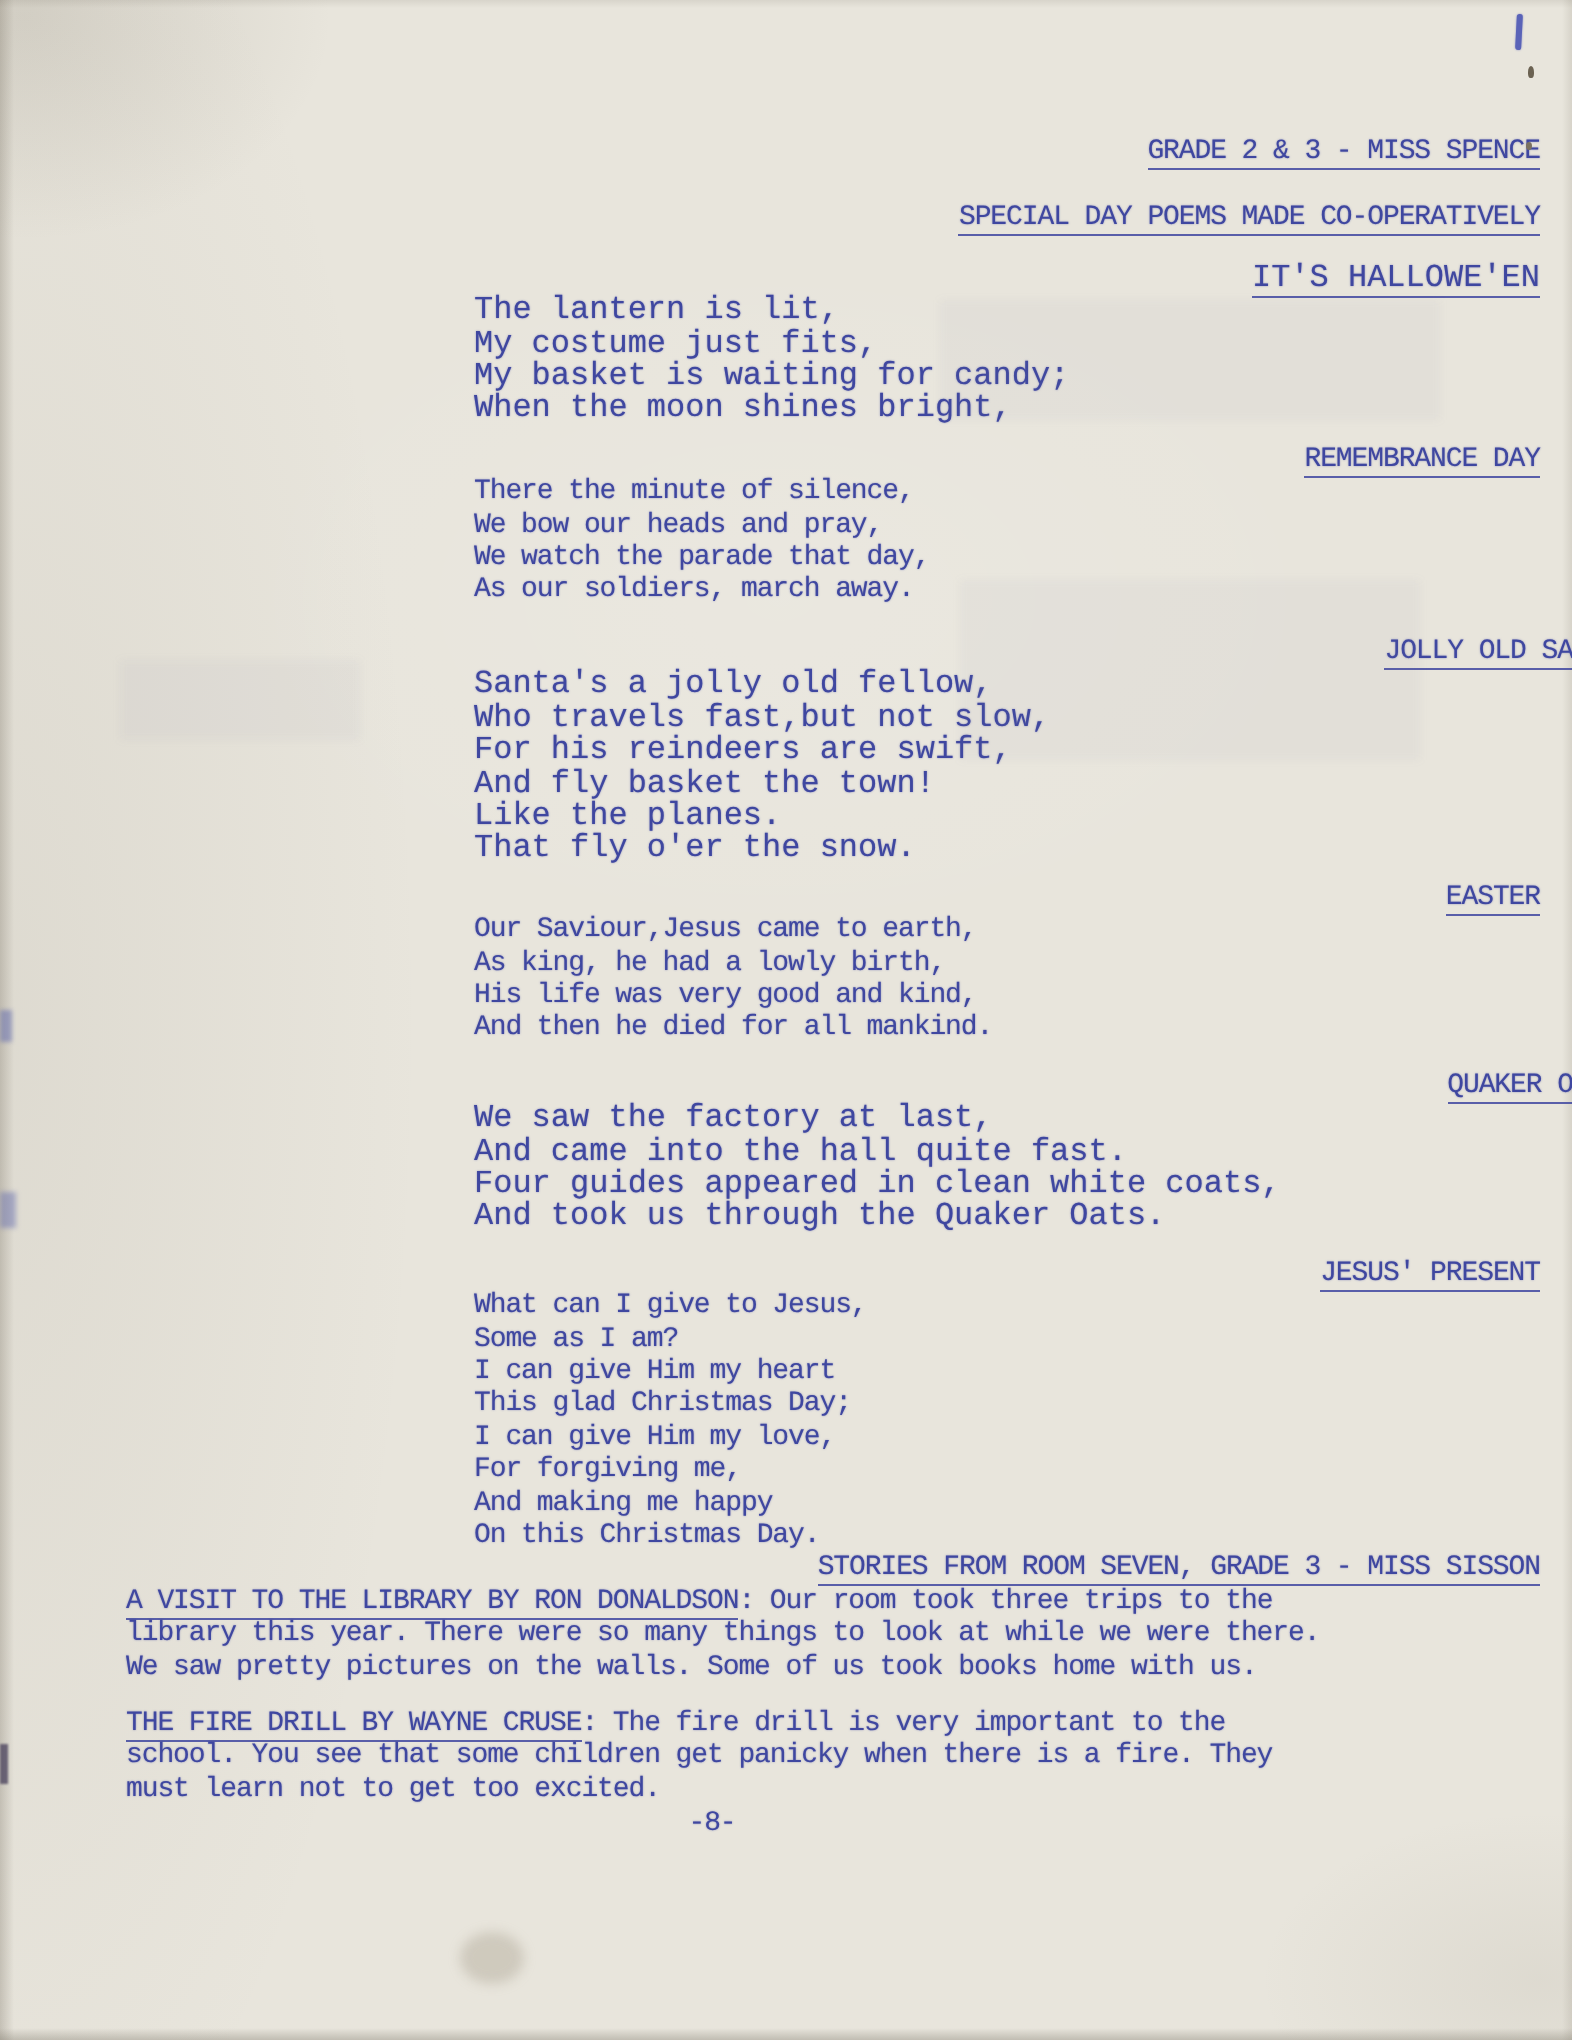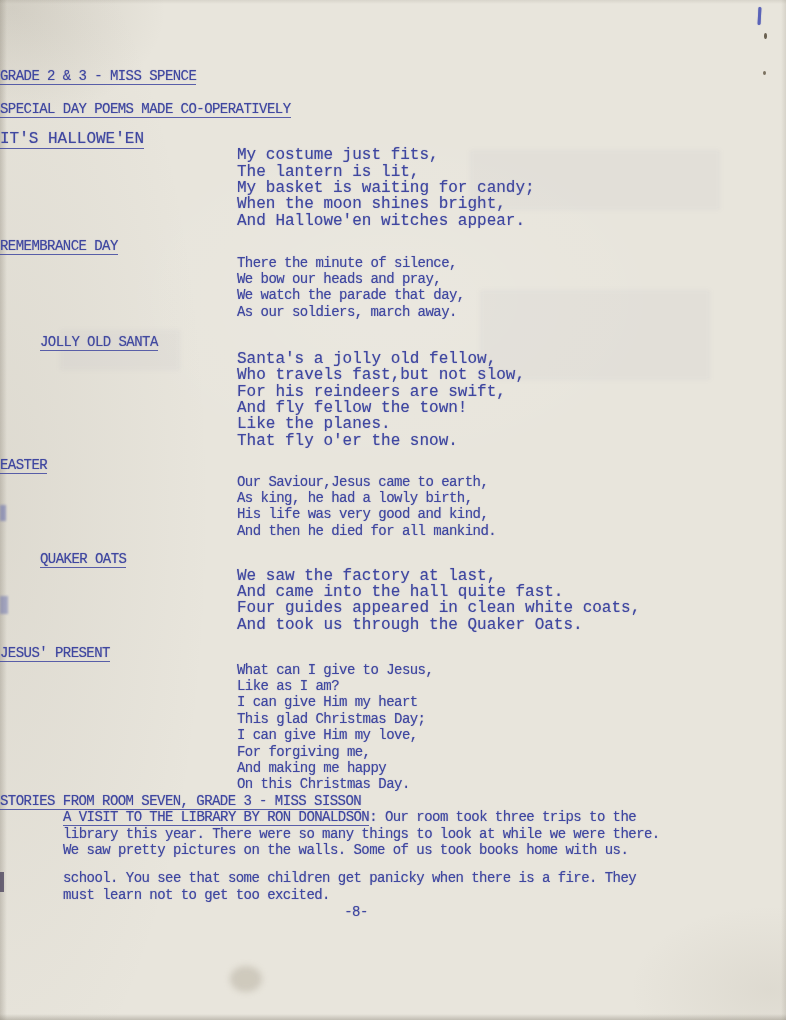--- a/index.html
+++ b/index.html
@@ -20,21 +20,21 @@
     font-family:"Liberation Mono","DejaVu Sans Mono",monospace;
     color:#3f47a0;
     text-shadow:0 0 1px rgba(63,71,160,0.55);
     box-sizing:border-box;
     padding-top:68px;
   }
   .pica{font-size:16px;letter-spacing:0;}
   .elite{font-size:14px;letter-spacing:-0.55px;}
   .t-elite{font-size:14px;letter-spacing:-0.55px;padding-left:40px;}
   .line{line-height:16.4px;white-space:pre;}
-  .centerwide{width:770px;text-align:left;}
+  .centerwide{width:770px;text-align:right;}
   .u{border-bottom:1.6px solid rgba(63,71,160,0.85);padding-bottom:0px;}
   .doc-title{margin-bottom:17px;}
   .doc-subtitle{margin-bottom:4px;}
   .poem .poem-body{margin-left:237px;}
   .m13{margin-top:13px;} .m9{margin-top:9px;} .m14{margin-top:14px;}
   .m8{margin-top:8px;} .m12{margin-top:12px;} .m10{}
   .stories-para{margin-left:63px;}
   .page-number{width:712px;text-align:center;margin-top:1px;}
   .mark{position:absolute;}
   .pen-mark{left:758px;top:7px;width:3px;height:18px;background:#5a63b8;border-radius:2px;transform:rotate(3deg);box-shadow:0 0 1px rgba(90,99,184,0.7);}
@@ -53,45 +53,44 @@
 <body>
 
 <div class="page">
 
   <div class="line elite centerwide doc-title"><span class="u">GRADE 2 &amp; 3 - MISS SPENCE</span></div>
   <div class="line elite centerwide doc-subtitle"><span class="u">SPECIAL DAY POEMS MADE CO-OPERATIVELY</span></div>
 
   <div class="poem pica m13">
     <div class="line centerwide poem-title"><span class="u">IT'S HALLOWE'EN</span></div>
     <div class="poem-body">
+      <div class="line">The lantern is lit,</div>
       <div class="line">My costume just fits,</div>
-      <div class="line">The lantern is lit,</div>
       <div class="line">My basket is waiting for candy;</div>
       <div class="line">When the moon shines bright,</div>
-      <div class="line">And Hallowe'en witches appear.</div>
     </div>
   </div>
 
   <div class="poem elite m9">
     <div class="line centerwide poem-title"><span class="u">REMEMBRANCE DAY</span></div>
     <div class="poem-body">
       <div class="line">There the minute of silence,</div>
       <div class="line">We bow our heads and pray,</div>
       <div class="line">We watch the parade that day,</div>
       <div class="line">As our soldiers, march away.</div>
     </div>
   </div>
 
   <div class="poem pica m14">
     <div class="line centerwide poem-title t-elite"><span class="u">JOLLY OLD SANTA</span></div>
     <div class="poem-body">
       <div class="line">Santa's a jolly old fellow,</div>
       <div class="line">Who travels fast,but not slow,</div>
       <div class="line">For his reindeers are swift,</div>
-      <div class="line">And fly fellow the town!</div>
+      <div class="line">And fly basket the town!</div>
       <div class="line">Like the planes.</div>
       <div class="line">That fly o'er the snow.</div>
     </div>
   </div>
 
   <div class="poem elite m8">
     <div class="line centerwide poem-title"><span class="u">EASTER</span></div>
     <div class="poem-body">
       <div class="line">Our Saviour,Jesus came to earth,</div>
       <div class="line">As king, he had a lowly birth,</div>
@@ -107,38 +106,39 @@
       <div class="line">And came into the hall quite fast.</div>
       <div class="line">Four guides appeared in clean white coats,</div>
       <div class="line">And took us through the Quaker Oats.</div>
     </div>
   </div>
 
   <div class="poem elite m12">
     <div class="line centerwide poem-title"><span class="u">JESUS' PRESENT</span></div>
     <div class="poem-body">
       <div class="line">What can I give to Jesus,</div>
-      <div class="line">Like as I am?</div>
+      <div class="line">Some as I am?</div>
       <div class="line">I can give Him my heart</div>
       <div class="line">This glad Christmas Day;</div>
       <div class="line">I can give Him my love,</div>
       <div class="line">For forgiving me,</div>
       <div class="line">And making me happy</div>
       <div class="line">On this Christmas Day.</div>
     </div>
   </div>
 
   <div class="stories elite m10">
     <div class="line centerwide"><span class="u">STORIES FROM ROOM SEVEN, GRADE 3 - MISS SISSON</span></div>
     <div class="stories-para">
       <div class="line"><span class="u">A VISIT TO THE LIBRARY BY RON DONALDSON</span><span>: Our room took three trips to the</span></div>
       <div class="line">library this year. There were so many things to look at while we were there.</div>
       <div class="line">We saw pretty pictures on the walls. Some of us took books home with us.</div>
     </div>
     <div class="stories-para m12">
+      <div class="line"><span class="u">THE FIRE DRILL BY WAYNE CRUSE</span><span>: The fire drill is very important to the</span></div>
       <div class="line">school. You see that some children get panicky when there is a fire. They</div>
       <div class="line">must learn not to get too excited.</div>
     </div>
   </div>
 
   <div class="line elite page-number">-8-</div>
 
   <div class="mark pen-mark"></div>
   <div class="mark speck1"></div>
   <div class="mark speck2"></div>

